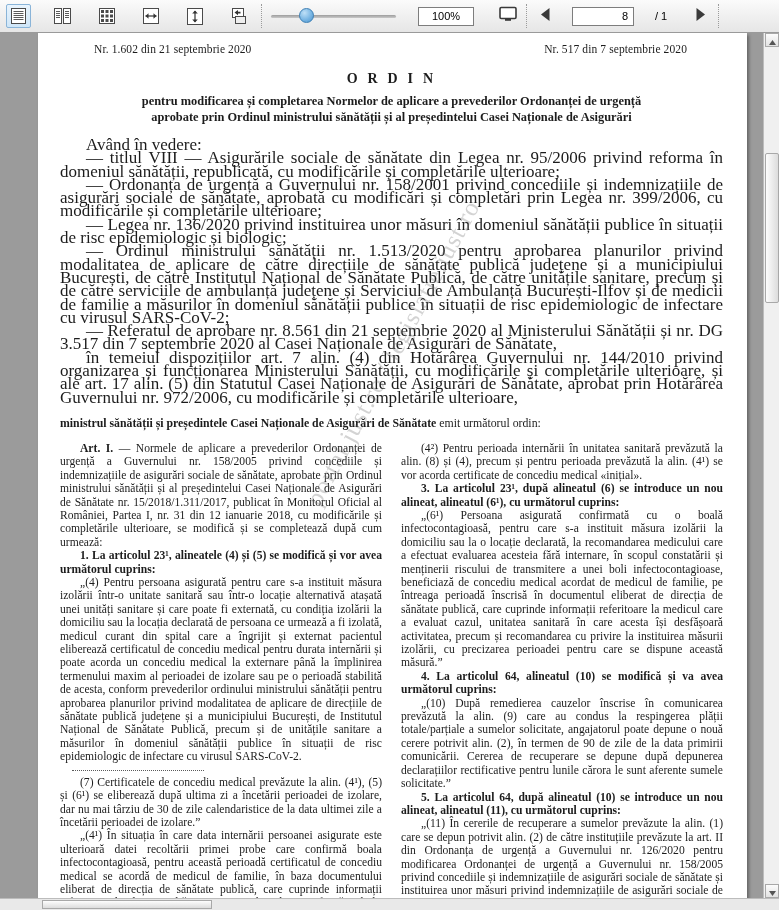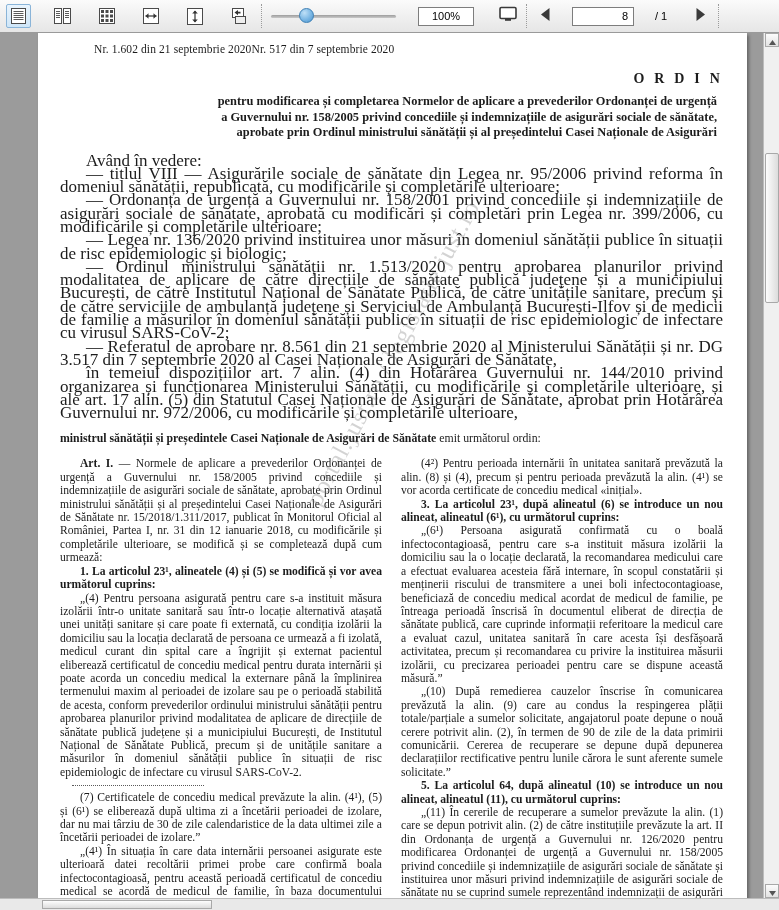--- a/index.html
+++ b/index.html
@@ -121,37 +121,38 @@
   #page-inner {
     position: relative;
     padding: 8px 24px 0 22px;
     font-family: "Liberation Serif", serif;
     color: #1c1c1c;
   }
 
   
   .runhead {
     display: flex;
+    justify-content: space-between;
     font-size: 11.5px;
     padding: 0 36px 0 34px;
     margin-top: 2px;
     margin-bottom: 16px;
     letter-spacing: .1px;
   }
 
   
   .ordin {
-    text-align: right;
+    text-align: center;
     font-weight: bold;
     font-size: 14px;
     letter-spacing: 3.2px;
     margin-bottom: 7px;
   }
   .subtitle {
-    text-align: right;
+    text-align: center;
     font-weight: bold;
     font-size: 12.4px;
     line-height: 15.5px;
     padding: 0 6px;
     margin-bottom: 13px;
   }
 
   
   .preamble { font-size: 17px; line-height: 13.3px; text-align: justify; }
   .preamble p { margin: 0; text-indent: 26px; }
@@ -371,21 +372,20 @@
 
       <div class="runhead">
         <div>Nr. 1.602 din 21 septembrie 2020</div>
         <div>Nr. 517 din 7 septembrie 2020</div>
       </div>
 
       <div class="ordin">O R D I N</div>
 
       <div class="subtitle">
         <div>pentru modificarea și completarea Normelor de aplicare a prevederilor Ordonanței de urgență</div>
-        <div>a Guvernului nr. 158/2005 privind concediile și indemnizațiile de asigurări sociale de sănătate,</div>
         <div>aprobate prin Ordinul ministrului sănătății și al președintelui Casei Naționale de Asigurări</div>
       </div>
 
       <div class="preamble">
         <p>Având în vedere:</p>
         <p>— titlul VIII — Asigurările sociale de sănătate din Legea nr. 95/2006 privind reforma în domeniul sănătății, republicată, cu modificările și completările ulterioare;</p>
         <p>— Ordonanța de urgență a Guvernului nr. 158/2001 privind concediile și indemnizațiile de asigurări sociale de sănătate, aprobată cu modificări și completări prin Legea nr. 399/2006, cu modificările și completările ulterioare;</p>
         <p>— Legea nr. 136/2020 privind instituirea unor măsuri în domeniul sănătății publice în situații de risc epidemiologic și biologic;</p>
         <p>— Ordinul ministrului sănătății nr. 1.513/2020 pentru aprobarea planurilor privind modalitatea de aplicare de către direcțiile de sănătate publică județene și a municipiului București, de către Institutul Național de Sănătate Publică, de către unitățile sanitare, precum și de către serviciile de ambulanță județene și Serviciul de Ambulanță București-Ilfov și de medicii de familie a măsurilor în domeniul sănătății publice în situații de risc epidemiologic de infectare cu virusul SARS-CoV-2;</p>
         <p>— Referatul de aprobare nr. 8.561 din 21 septembrie 2020 al Ministerului Sănătății și nr. DG 3.517 din 7 septembrie 2020 al Casei Naționale de Asigurări de Sănătate,</p>
@@ -402,20 +402,21 @@
           <p>„(4) Pentru persoana asigurată pentru care s-a instituit măsura izolării într-o unitate sanitară sau într-o locație alternativă atașată unei unități sanitare și care poate fi externată, cu condiția izolării la domiciliu sau la locația declarată de persoana ce urmează a fi izolată, medicul curant din spital care a îngrijit și externat pacientul eliberează certificatul de concediu medical pentru durata internării și poate acorda un concediu medical la externare până la împlinirea termenului maxim al perioadei de izolare sau pe o perioadă stabilită de acesta, conform prevederilor ordinului ministrului sănătății pentru aprobarea planurilor privind modalitatea de aplicare de direcțiile de sănătate publică județene și a municipiului București, de Institutul Național de Sănătate Publică, precum și de unitățile sanitare a măsurilor în domeniul sănătății publice în situații de risc epidemiologic de infectare cu virusul SARS-CoV-2.</p>
           <div class="rule"></div>
           <p>(7) Certificatele de concediu medical prevăzute la alin. (4¹), (5) și (6¹) se eliberează după ultima zi a încetării perioadei de izolare, dar nu mai târziu de 30 de zile calendaristice de la data ultimei zile a încetării perioadei de izolare.”</p>
           <p>„(4¹) În situația în care data internării persoanei asigurate este ulterioară datei recoltării primei probe care confirmă boala infectocontagioasă, pentru această perioadă certificatul de concediu medical se acordă de medicul de familie, în baza documentului eliberat de direcția de sănătate publică, care cuprinde informații referitoare la data recoltării primei probe, data confirmării bolii infectocontagioase și data internării persoanei bolnave.</p>
         </div>
 
         <div class="col">
           <p>(4²) Pentru perioada internării în unitatea sanitară prevăzută la alin. (8) și (4), precum și pentru perioada prevăzută la alin. (4¹) se vor acorda certificate de concediu medical «inițial».</p>
           <p><b>3.</b><b> La articolul 23¹, după alineatul (6) se introduce un nou alineat, alineatul (6¹), cu următorul cuprins:</b></p>
           <p>„(6¹) Persoana asigurată confirmată cu o boală infectocontagioasă, pentru care s-a instituit măsura izolării la domiciliu sau la o locație declarată, la recomandarea medicului care a efectuat evaluarea acesteia fără internare, în scopul constatării și menținerii riscului de transmitere a unei boli infectocontagioase, beneficiază de concediu medical acordat de medicul de familie, pe întreaga perioadă înscrisă în documentul eliberat de direcția de sănătate publică, care cuprinde informații referitoare la medicul care a evaluat cazul, unitatea sanitară în care acesta își desfășoară activitatea, precum și recomandarea cu privire la instituirea măsurii izolării, cu precizarea perioadei pentru care se dispune această măsură.”</p>
+          <p><b>4.</b><b> La articolul 64, alineatul (10) se modifică și va avea următorul cuprins:</b></p>
           <p>„(10) După remedierea cauzelor înscrise în comunicarea prevăzută la alin. (9) care au condus la respingerea plății totale/parțiale a sumelor solicitate, angajatorul poate depune o nouă cerere potrivit alin. (2), în termen de 90 de zile de la data primirii comunicării. Cererea de recuperare se depune după depunerea declarațiilor rectificative pentru lunile cărora le sunt aferente sumele solicitate.”</p>
           <p><b>5.</b><b> La articolul 64, după alineatul (10) se introduce un nou alineat, alineatul (11), cu următorul cuprins:</b></p>
           <p>„(11) În cererile de recuperare a sumelor prevăzute la alin. (1) care se depun potrivit alin. (2) de către instituțiile prevăzute la art. II din Ordonanța de urgență a Guvernului nr. 126/2020 pentru modificarea Ordonanței de urgență a Guvernului nr. 158/2005 privind concediile și indemnizațiile de asigurări sociale de sănătate și instituirea unor măsuri privind indemnizațiile de asigurări sociale de sănătate nu se cuprind sumele reprezentând indemnizații de asigurări sociale de sănătate aferente certificatelor de concediu medical pentru carantină sau pentru incapacitate temporară de muncă pentru care s-a instituit măsura carantinei/izolării, potrivit Legii</p>
         </div>
 
       </div>
     </div>
 
     <div id="watermark">portal.just.ro / legislatie.just.ro</div>
   </div>

